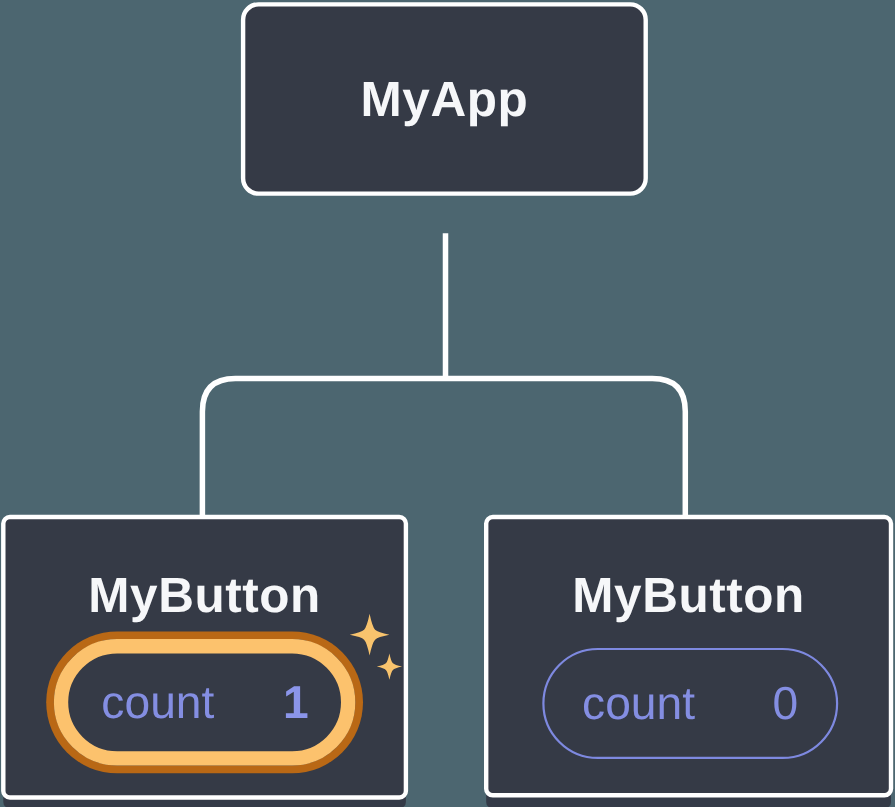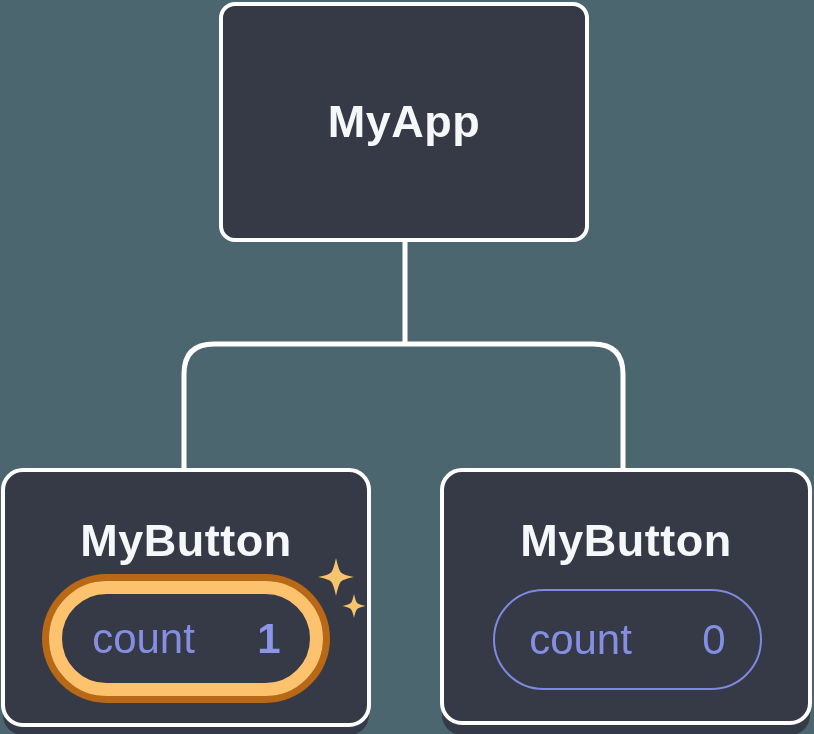--- a/index.html
+++ b/index.html
@@ -8,25 +8,25 @@
     width:814px;height:734px;
     overflow:hidden;
     background:#4C6670;
     font-family:"Liberation Sans", sans-serif;
   }
   .connectors{position:absolute;left:0;top:0;}
   .node{
     position:absolute;
     background:#353A46;
     border:4px solid #FFFFFF;
-    border-radius:22px;
+    border-radius:8px;
     box-sizing:border-box;
   }
   .node-root{
-    left:219px;top:2px;width:370px;height:240px;
+    left:219px;top:2px;width:370px;height:176px;
     display:flex;align-items:center;justify-content:center;
     border-radius:16px;
   }
   .node-left{left:1px;top:468px;width:370px;height:259px;
     box-shadow:0 10px 0 -2px #343A47;}
   .node-right{left:440px;top:468px;width:372px;height:257px;
     box-shadow:0 12px 0 -2px #343A47;}
   .node-title{
     color:#F6F7F9;
     font-size:45px;

